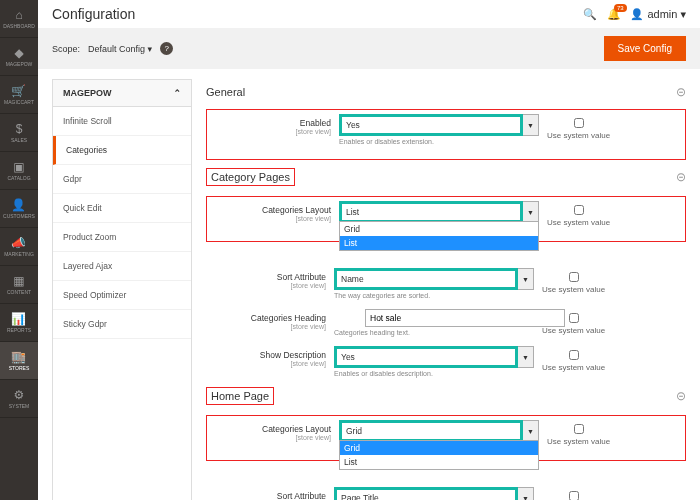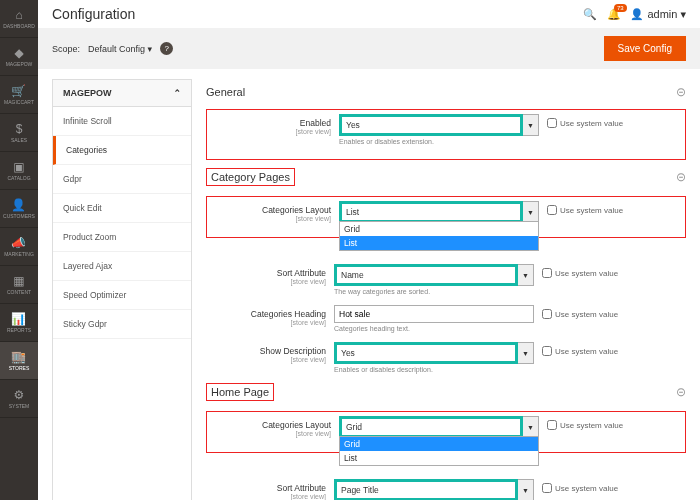--- a/index.html
+++ b/index.html
@@ -26,23 +26,23 @@
 .leftnav-item { padding: 9px 10px; font-size: 8.5px; color: #555; border-bottom: 1px solid #f0f0f0; cursor: pointer; }
 .leftnav-item.active { border-left: 3px solid #eb5202; color: #333; font-weight: 500; }
 .form-area { flex: 1; }
 .section-title { font-size: 11px; font-weight: 500; margin: 6px 0 10px; display: flex; align-items: center; }
 .section-title .txt { }
 .section-title .coll { margin-left: auto; color: #999; font-size: 12px; cursor: pointer; }
 .field-row { display: flex; align-items: flex-start; margin-bottom: 10px; gap: 8px; }
 .field-label { width: 120px; text-align: right; font-size: 8.5px; padding-top: 4px; }
 .field-label .scope { display: block; color: #999; font-size: 7px; }
 .field-control { width: 200px; }
-.field-control select, .field-control input { width: 100%; font-size: 8.5px; padding: 3px 4px; border: 1px solid #adadad; background: #fff; }
+.field-control select, .field-control input { width: 100%; font-size: 8.5px; padding: 3px 4px; border: 1px solid #adadad; background: #fff; margin-left: 31px; }
 .field-control .hint { color: #888; font-size: 7px; margin-top: 2px; }
-.sysval { display: flex; align-items: center; gap: 3px; font-size: 8px; color: #666; padding-top: 4px; }
+.sysval { display: flex; align-items: center; gap: 3px; font-size: 8px; color: #666; padding-top: 4px; flex-direction: column; }
 .sysval input { width: 10px; height: 10px; }
 .redbox { border: 1.5px solid #e22; padding: 2px 4px; display: inline-block; }
 .dropdown { position: relative; }
 .dropopts { position: absolute; top: 20px; left: 0; right: 0; border: 1px solid #adadad; background: #fff; z-index: 10; }
 .dropopts .opt { padding: 2px 4px; font-size: 8.5px; }
 .dropopts .opt.sel { background: #1e90ff; color: #fff; }
 .selbox { display: flex; }
 .selbox .selval { flex: 1; border: 3px solid #14b8a6; padding: 3px 4px; font-size: 8.5px; background: #fff; }
 .selbox .selarr { width: 16px; border: 1px solid #adadad; border-left: none; background: #efefef; display: flex; align-items: center; justify-content: center; font-size: 7px; }
 .field-group-box { border: 1.5px solid #e22; padding: 4px; margin-bottom: 8px; }

